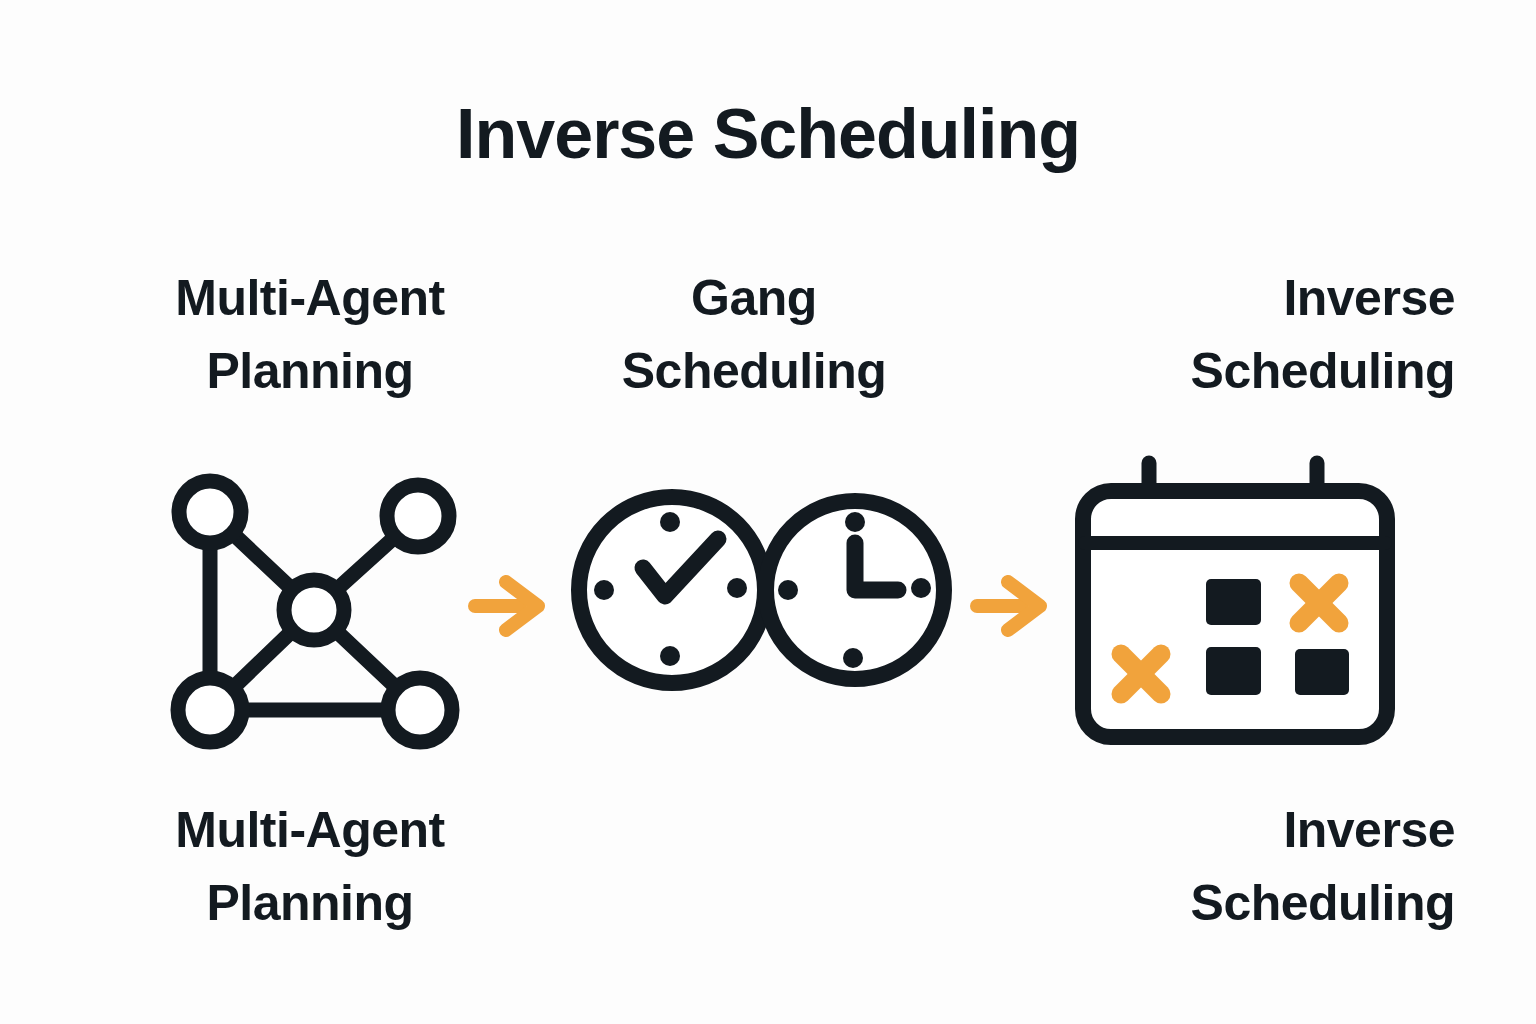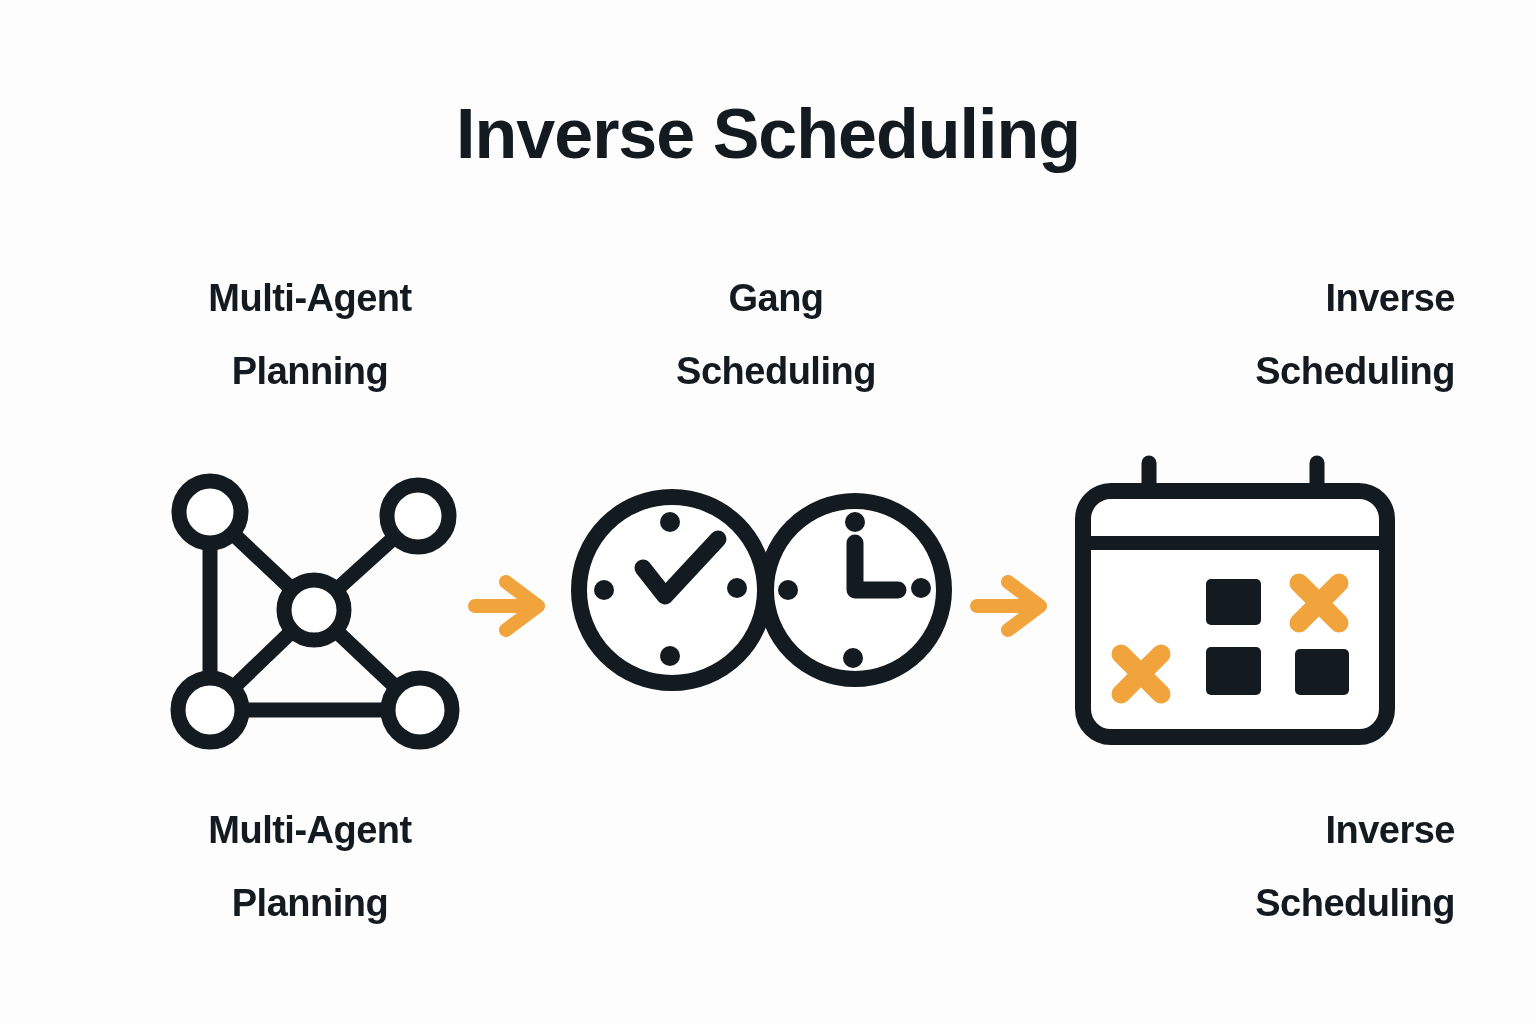--- a/index.html
+++ b/index.html
@@ -25,30 +25,30 @@
     font-size: 70px;
     font-weight: bold;
     letter-spacing: -1px;
     color: var(--ink, #131a20);
     white-space: pre-line;
   }
   .step-text {
     position: absolute;
     text-align: center;
     font-weight: bold;
-    font-size: 38px;
+    font-size: 50px;
     line-height: 73px;
     letter-spacing: -0.5px;
     color: var(--ink, #131a20);
     white-space: pre-line;
   }
   .header-row { top: 262px; }
   .caption-row { top: 794px; }
   .col-left  { left: 70px;   width: 480px; }
-  .col-mid   { left: 556px;  width: 440px; }
+  .col-mid   { left: 534px;  width: 440px; }
   .col-right { left: 1015px; width: 440px; text-align: right; }
   .icon { position: absolute; }
   .icon svg { display: block; width: 100%; height: 100%; }
   .icon-network  { left: 162px;  top: 460px; width: 300px; height: 292px; }
   .icon-clocks   { left: 571px;  top: 486px; width: 382px; height: 208px; }
   .icon-calendar { left: 1073px; top: 453px; width: 324px; height: 294px; }
   .icon-arrow-1  { left: 468px;  top: 574px; width: 78px;  height: 64px; }
   .icon-arrow-2  { left: 970px;  top: 574px; width: 78px;  height: 64px; }
   .ink-line   { stroke: var(--ink, #131a20); fill: none; stroke-linecap: round; stroke-linejoin: round; }
   .ink-node   { stroke: var(--ink, #131a20); fill: #ffffff; }

